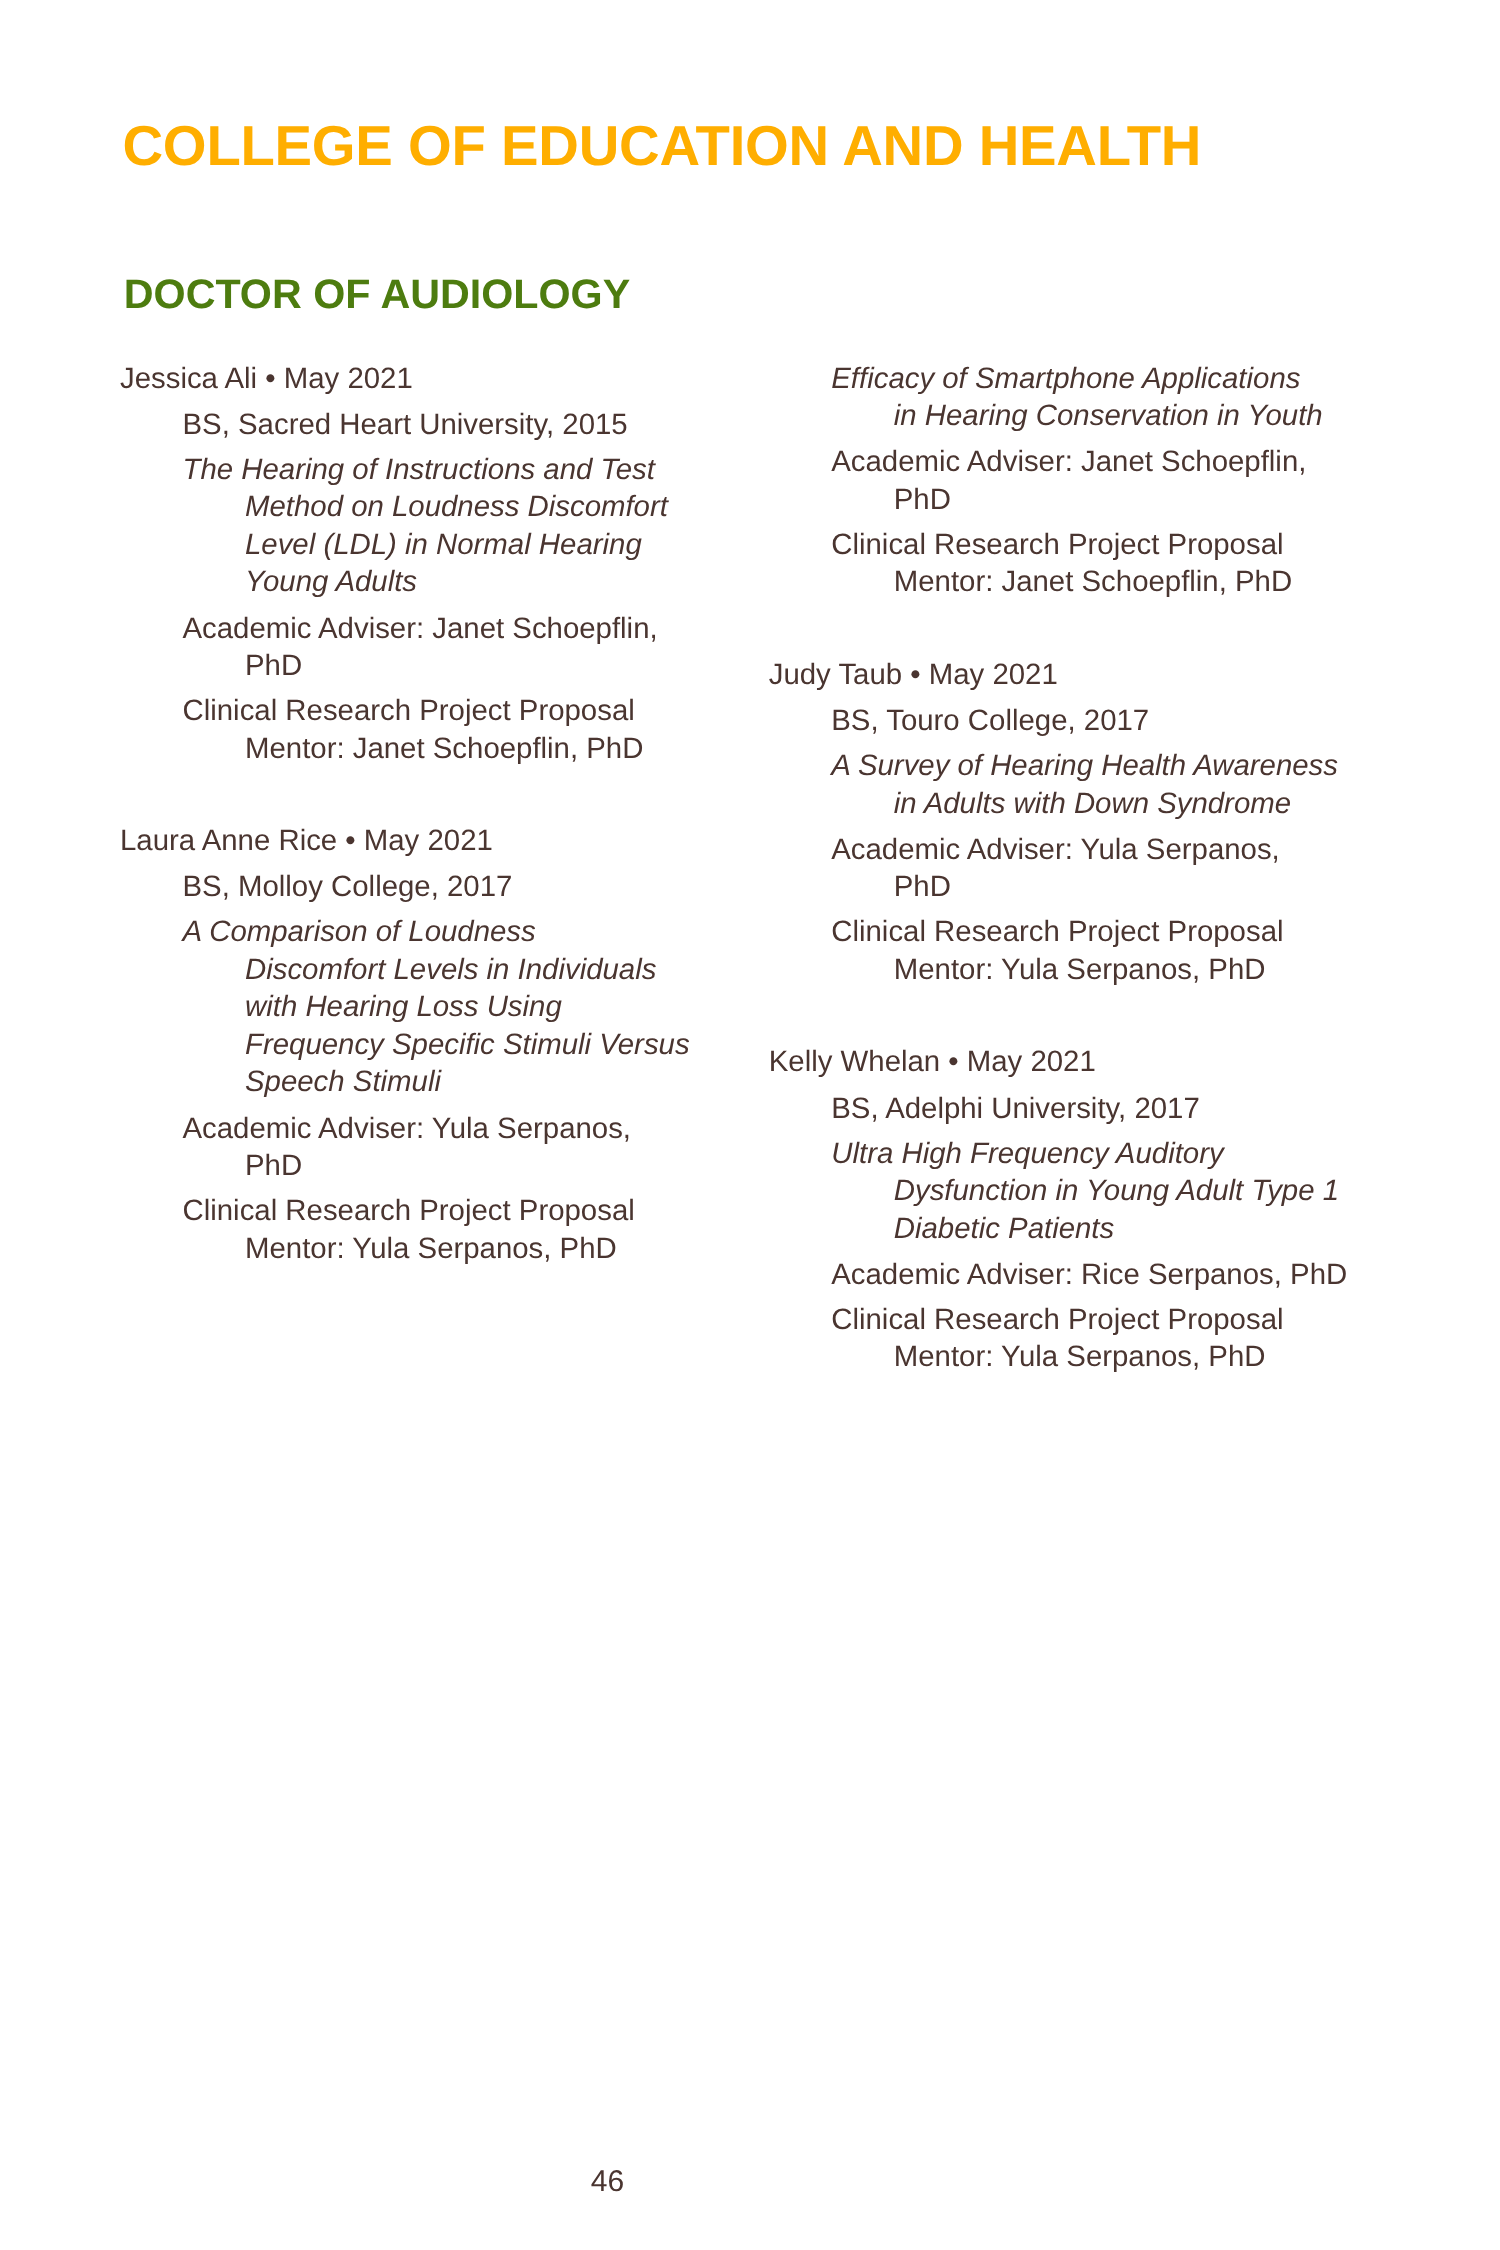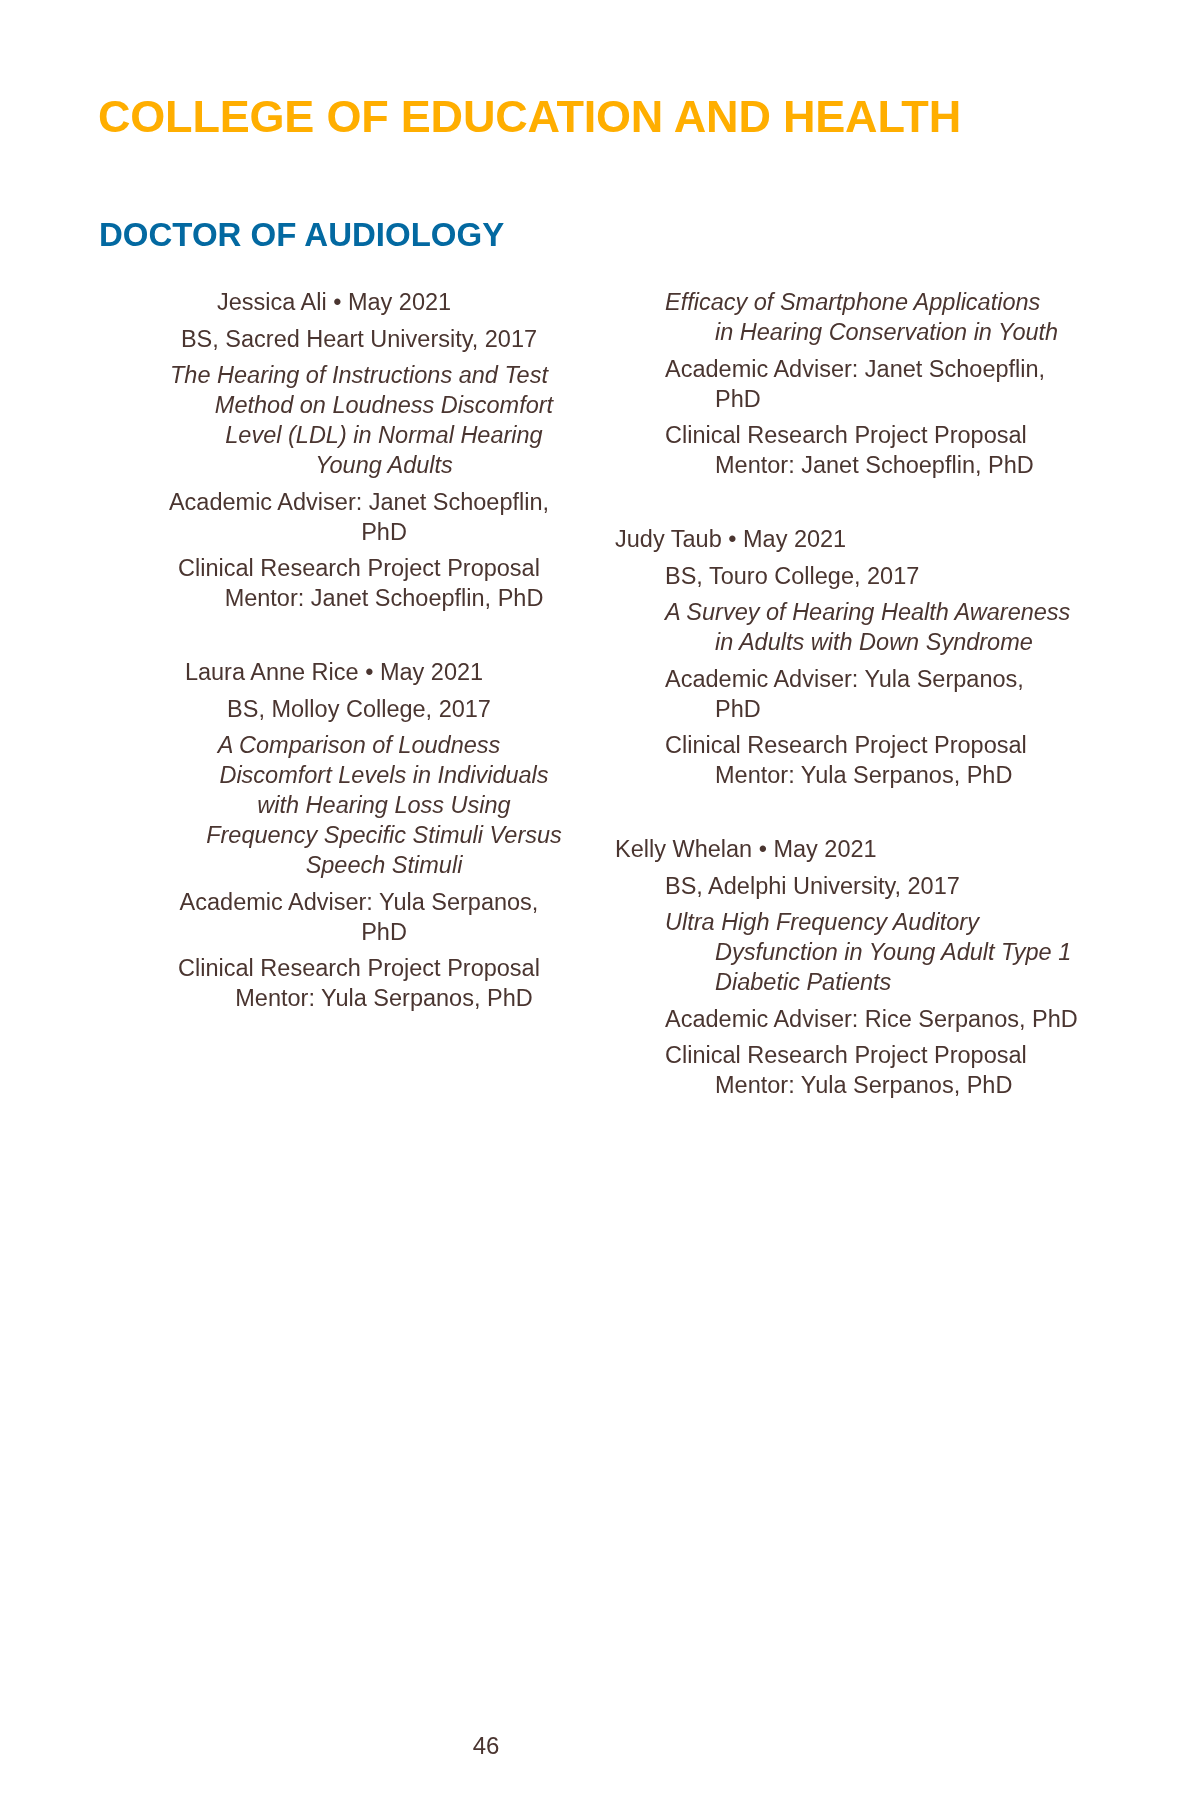--- a/index.html
+++ b/index.html
@@ -31,29 +31,29 @@
   .college-title .title-line { display: block; }
   .program-title {
     position: absolute;
     left: 99px;
     top: 215px;
     margin: 0;
     font-family: "Liberation Sans", sans-serif;
     font-weight: 700;
     font-size: 33px;
     line-height: 40px;
-    color: #0369a1;
+    color: #4d7c0f;
     white-space: nowrap;
   }
   .column {
     position: absolute;
     top: 287px;
     width: 500px;
   }
-  .column.left { left: 84px; text-align: center; }
+  .column.left { left: 96px; }
   .column.right { left: 615px; }
   .entry { margin-top: 44px; }
   .entry.first { margin-top: 0; }
   .entry-name,
   .entry-item {
     font-size: 23.5px;
     line-height: 30px;
     white-space: nowrap;
     font-weight: 400;
   }
@@ -80,21 +80,21 @@
   <span class="title-line">COLLEGE OF EDUCATION AND HEALTH</span>
 </h1>
 
 <h2 class="program-title">DOCTOR OF AUDIOLOGY</h2>
 
 <div class="column left">
 
   <div class="entry first">
     <div class="entry-name">Jessica Ali • May 2021</div>
     <div class="entry-item">
-      <span class="line">BS, Sacred Heart University, 2017</span>
+      <span class="line">BS, Sacred Heart University, 2015</span>
     </div>
     <div class="entry-item italic">
       <span class="line">The Hearing of Instructions and Test</span>
       <span class="line cont">Method on Loudness Discomfort</span>
       <span class="line cont">Level (LDL) in Normal Hearing</span>
       <span class="line cont">Young Adults</span>
     </div>
     <div class="entry-item">
       <span class="line">Academic Adviser: Janet Schoepflin,</span>
       <span class="line cont">PhD</span>

